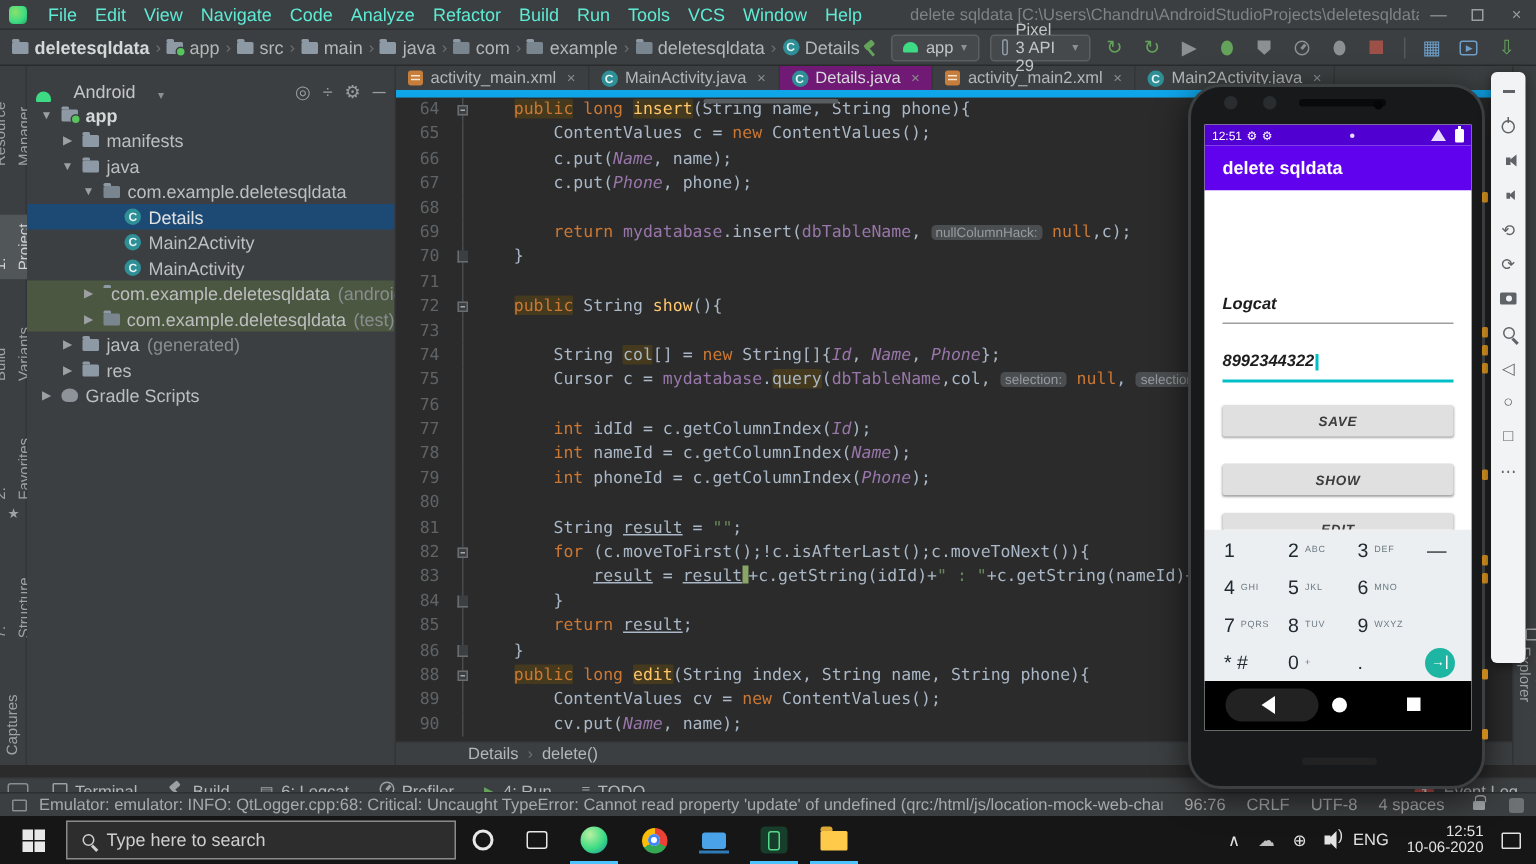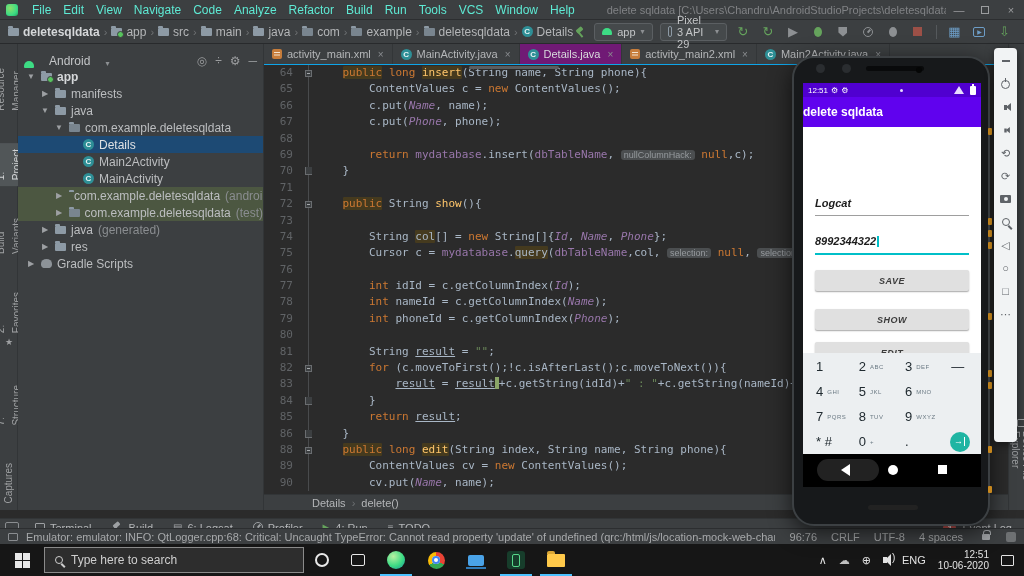--- a/index.html
+++ b/index.html
@@ -70,21 +70,21 @@
 .tree-row{height:17px;display:flex;align-items:center;gap:5px;font-size:12px;color:#bcbec0;white-space:nowrap}
 .tree-row.sel{background:#1d4a74;color:#dfe1e3}
 .tree-row.testbg{background:#4c5741}
 .tr-arrow{width:10px;font-size:8px;color:#9da0a3;text-align:center;flex:none}
 .tr-suffix{color:#8a8d90}
 .tr-label.bold{font-weight:bold;color:#d5d7d9}
 .gradle-ic{width:11px;height:9px;border-radius:50% 50% 40% 40%;background:#8d9398;display:inline-block}
 
 
 #editor{position:absolute;left:264px;top:44px;width:760px;height:466px;background:#2b2b2b;z-index:1}
-#tabs{height:21px;background:#3c3f41;border-bottom:1px solid #0ea5e9;display:flex;align-items:stretch}
+#tabs{height:21px;background:#3c3f41;border-bottom:5px solid #0ea5e9;display:flex;align-items:stretch}
 .tab{display:flex;align-items:center;gap:5px;padding:0 8px;font-size:11px;color:#b4b6b8;border-right:1px solid #333638}
 .tab.active{background:#701a75;color:#d8dadc}
 .tab .x{color:#8a8d90;font-size:10px;margin-left:2px}
 .xml-ic{width:10px;height:10px;border-radius:2px;background:#c77d3b;position:relative}
 .xml-ic::after{content:"";position:absolute;left:2px;top:2.5px;width:6px;height:1.5px;background:#f3e3cf;box-shadow:0 2.5px 0 #f3e3cf}
 #code{position:relative;height:429px;overflow:hidden;font-family:"DejaVu Sans Mono",monospace;font-size:11px}
 .cl{display:flex;height:16.4px;line-height:16.4px;white-space:pre}
 .cl .num{width:38px;text-align:right;padding-right:9px;color:#606366;flex:none}
 .cl .foldc{width:14px;flex:none;position:relative}
 .cl .foldc::before{content:"";position:absolute;left:6px;top:0;bottom:0;border-left:1px solid #494b4d}
@@ -164,21 +164,21 @@
 #phone{position:absolute;left:2px;top:14px;width:198px;height:470px;background:#17191b;border:2px solid #3c4043;
  border-radius:22px;box-shadow:0 6px 22px rgba(0,0,0,.65)}
 .cam-dot{position:absolute;border-radius:50%;background:#2a2d30}
 .spk-slit{position:absolute;left:72px;top:8px;width:58px;height:5px;border-radius:3px;background:#090a0b}
 #screen{position:absolute;left:9px;top:25px;width:178px;height:404px;background:#fff;overflow:hidden}
 #p-status{height:14px;background:#5000d0;display:flex;align-items:center;padding:0 5px;color:#fff;font-size:8px;gap:3px}
 #p-status .dot{width:3px;height:3px;border-radius:50%;background:#e8dcff;margin:0 auto}
 .wifi{width:0;height:0;border-left:5px solid transparent;border-right:5px solid transparent;border-bottom:8px solid #e8dcff;margin-right:3px}
 .batt{width:6px;height:9px;background:#fff;border-radius:1px;position:relative}
 .batt::before{content:"";position:absolute;left:2px;top:-2px;width:2px;height:2px;background:#fff}
-#p-appbar{height:30px;background:#6002ee;color:#fff;display:flex;align-items:center;padding:0 0;
+#p-appbar{height:30px;background:#6002ee;color:#fff;display:flex;align-items:center;padding:0 12px;
  font-size:12px;font-weight:bold}
 #p-content{position:relative;height:226px;background:#fff;overflow:hidden}
 .p-field{position:absolute;left:12px;right:12px;font-size:11px;font-weight:bold;font-style:italic;color:#1d1d1d}
 #f-name{top:70px;border-bottom:1px solid #9e9e9e;padding-bottom:6px}
 #f-phone{top:108px;border-bottom:2px solid #00bfc8;padding-bottom:6px}
 .pcaret{display:inline-block;width:1.5px;height:11px;background:#00bfc8;vertical-align:text-bottom;margin-left:1px}
 .p-btn{position:absolute;left:12px;right:12px;height:21px;background:#e0e0e0;border-radius:2px;
  box-shadow:0 1px 1.5px rgba(0,0,0,.35);display:flex;align-items:center;justify-content:center;
  font-size:9px;font-weight:bold;font-style:italic;letter-spacing:.5px;color:#3c3c3c}
 #btn-save{top:143px}#btn-show{top:182px}#btn-edit{top:215px}

